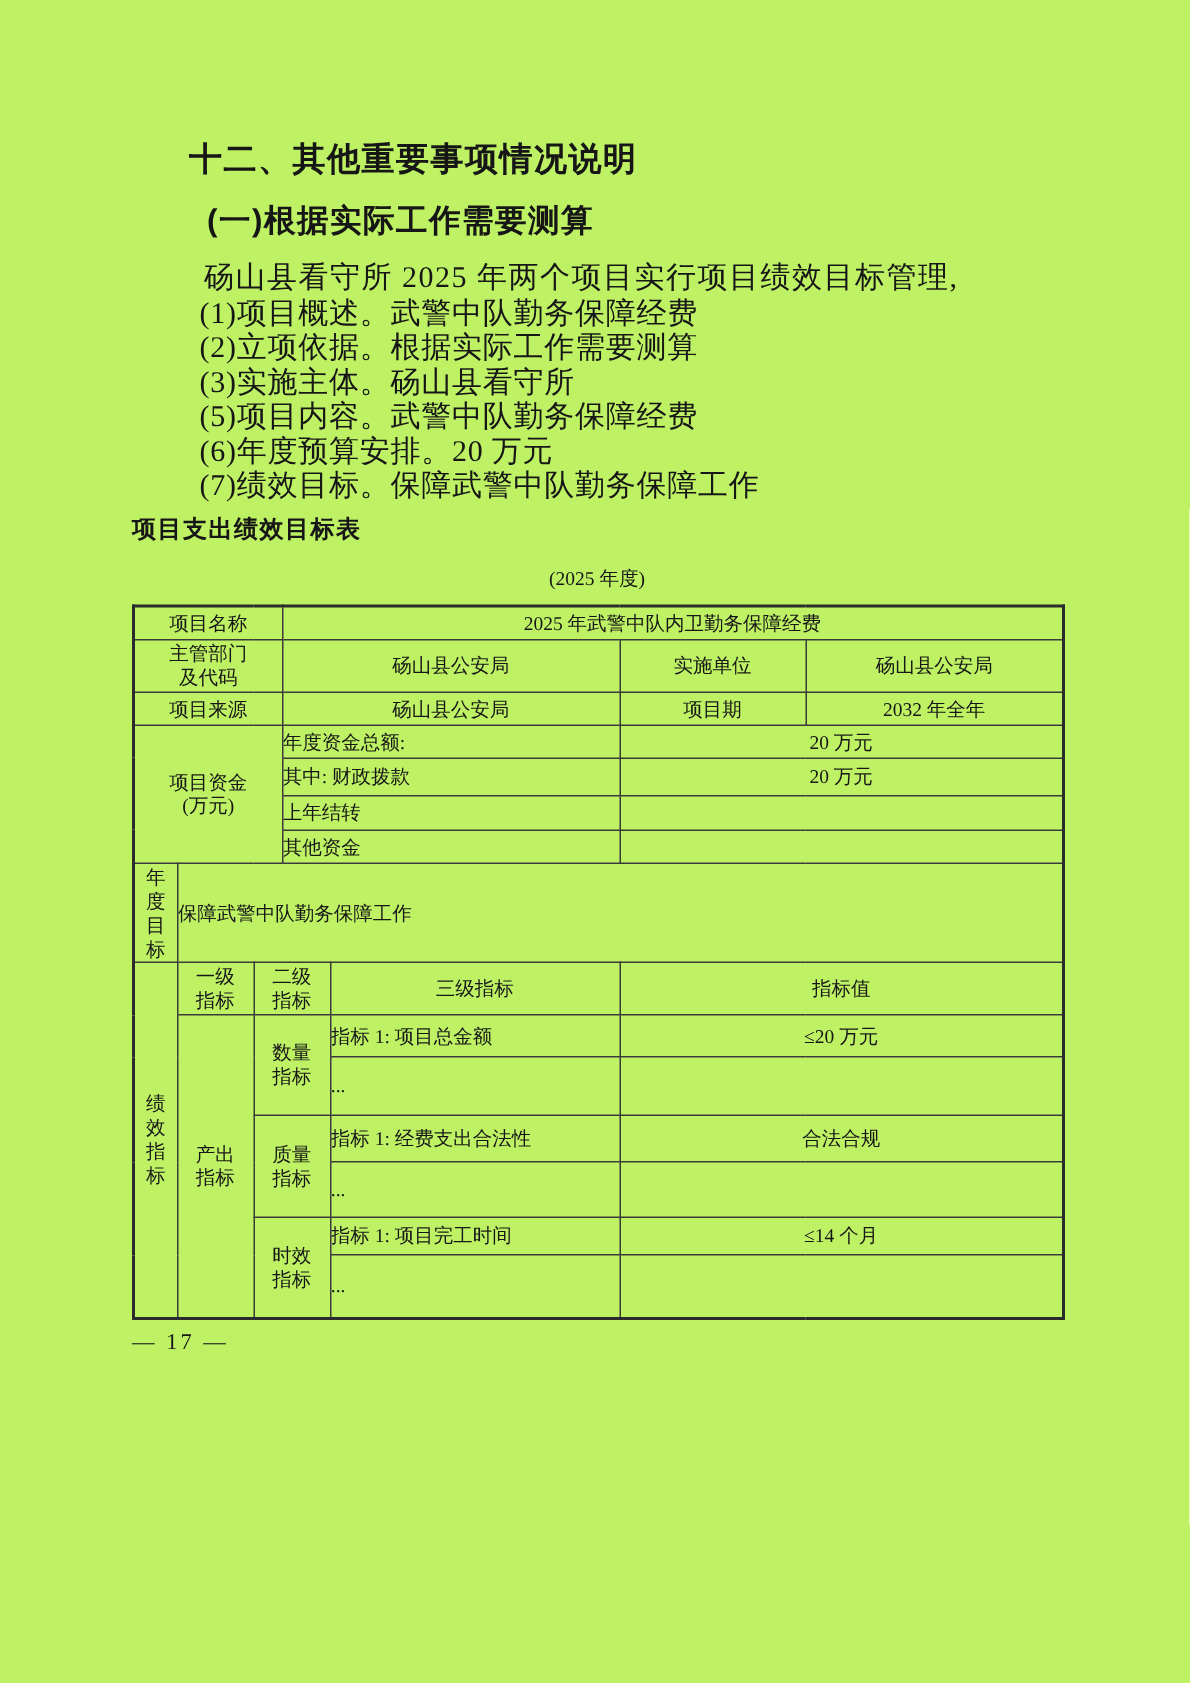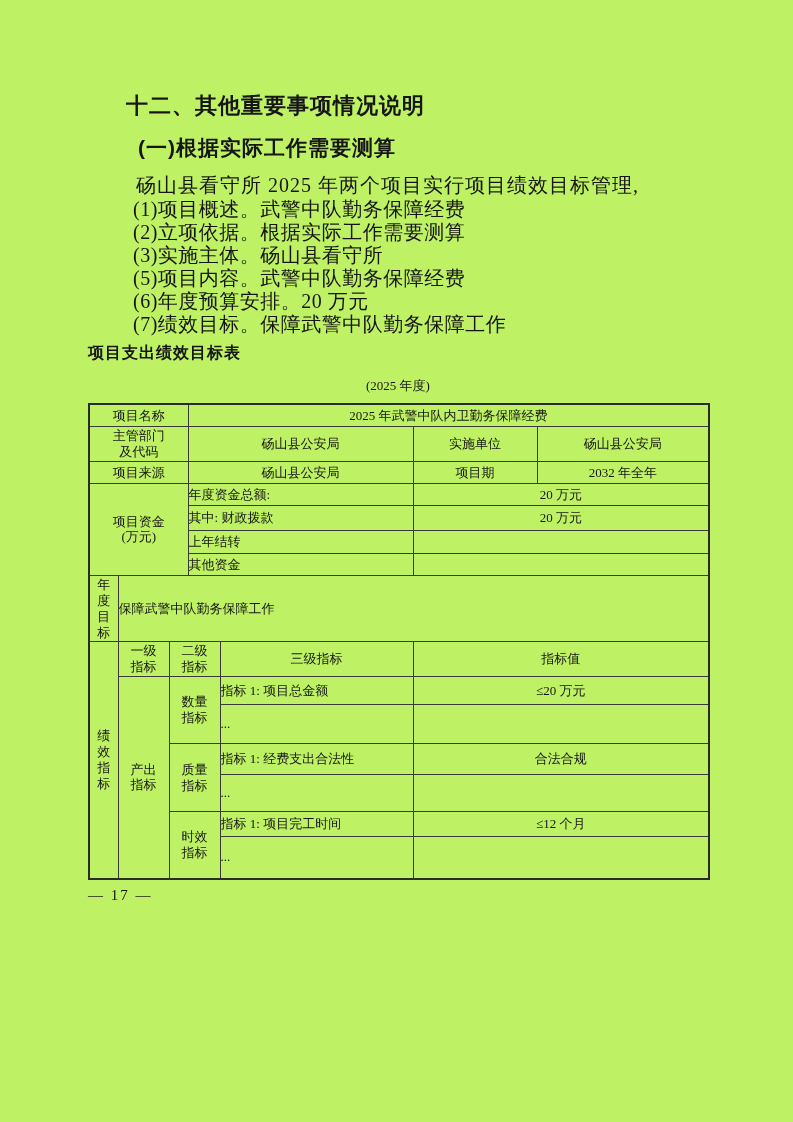--- a/index.html
+++ b/index.html
@@ -177,21 +177,21 @@
         <td colspan="2" class="c">合法合规</td>
       </tr>
       <tr style="height:37px">
         <td class="l ind1">...</td>
         <td colspan="2" class="c"></td>
       </tr>
       <tr style="height:25px">
         <td colspan="2" rowspan="2" class="c pre">时效
 指标</td>
         <td class="l ind1">指标 1: 项目完工时间</td>
-        <td colspan="2" class="c">≤12 个月</td>
+        <td colspan="2" class="c">≤14 个月</td>
       </tr>
       <tr style="height:42px">
         <td class="l ind1">...</td>
         <td colspan="2" class="c"></td>
       </tr>
     </tbody>
   </table>
 
   <div class="footer">— 17 —</div>
 

